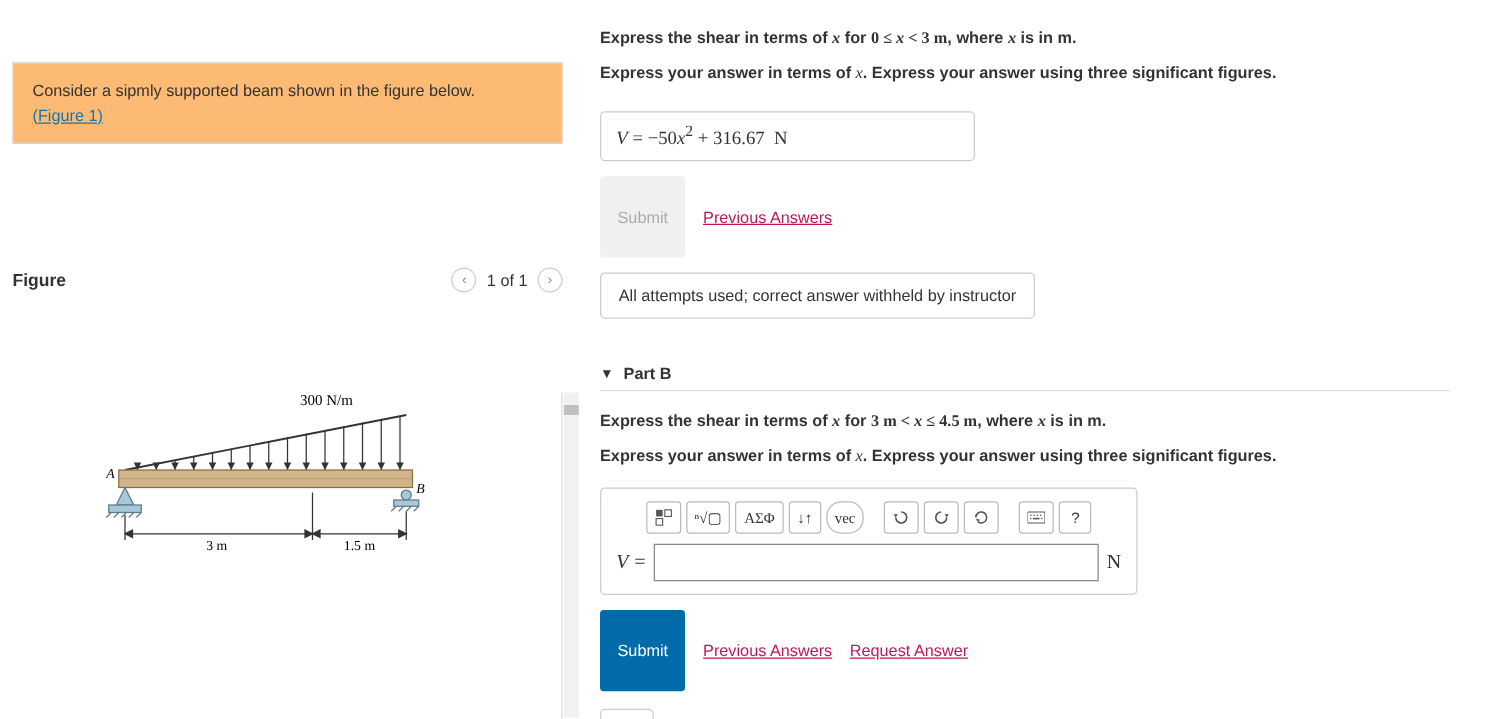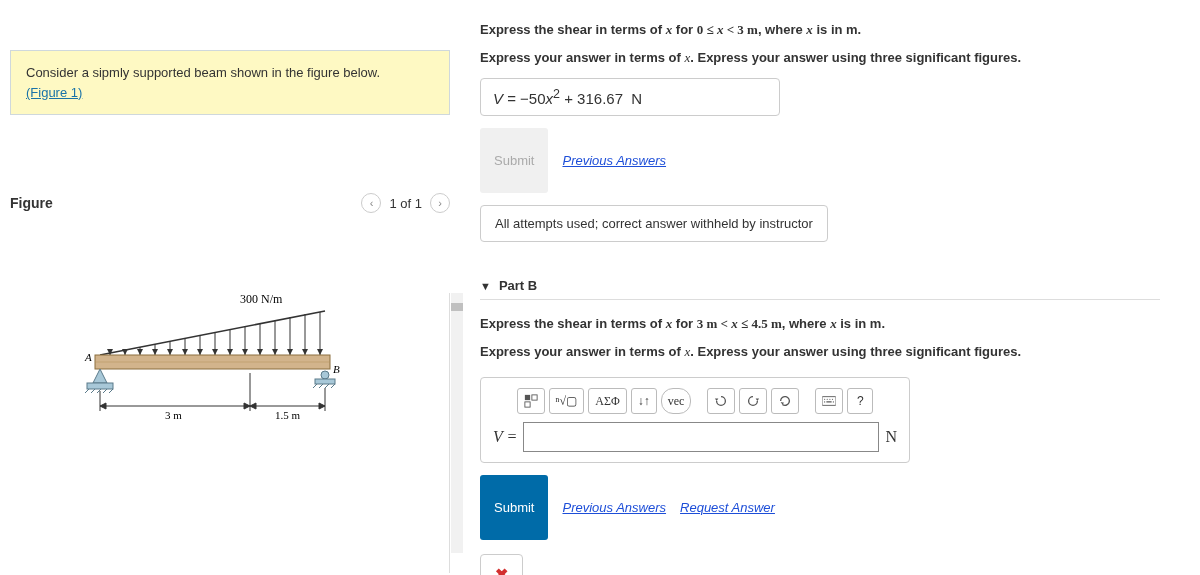--- a/index.html
+++ b/index.html
@@ -1,36 +1,36 @@
 <!DOCTYPE html>
 <html><head>
 <meta charset="utf-8">
 <style>
 * { box-sizing: border-box; margin: 0; padding: 0; }
 body { font-family: Arial, Helvetica, sans-serif; font-size: 13px; color: #333; background: #fff; width: 1200px; height: 575px; overflow: hidden; }
 .container { display: flex; gap: 30px; padding: 10px 0 0 0; }
 .left { width: 450px; padding-left: 10px; }
 .right { width: 680px; padding-top: 10px; }
-.intro-box { background: #fef9c3; border: 1px solid #cfd8dc; padding: 12px 15px; margin: 40px 0 0 0; font-size: 13px; line-height: 1.5; }
+.intro-box { background: #fdba74; border: 1px solid #cfd8dc; padding: 12px 15px; margin: 40px 0 0 0; font-size: 13px; line-height: 1.5; }
 .intro-box a { color: #1a73a8; text-decoration: underline; }
 .figure-heading { font-weight: bold; font-size: 14px; margin-top: 165px; }
 .fig-nav { float: right; display: flex; align-items: center; gap: 8px; font-size: 13px; color: #333; }
 .fig-nav .chev { display: inline-flex; width: 20px; height: 20px; border: 1px solid #ccc; border-radius: 50%; align-items: center; justify-content: center; font-size: 11px; color: #888; cursor: pointer; }
 .fig-row { display: flex; align-items: center; }
 .figure-area { position: relative; margin-top: 15px; border-right: 1px solid #ddd; height: 280px; }
 .scrolltrack { position: absolute; right: -14px; top: 0; width: 12px; height: 260px; background: #f1f1f1; }
 .scrollthumb { position: absolute; top: 10px; left: 0; width: 12px; height: 8px; background: #c0c0c0; }
 .beam-svg { display: block; margin: 80px auto 0 55px; }
 .prompt-line { font-size: 13px; margin-bottom: 8px; line-height: 1.5; font-weight: bold; }
 .math { font-family: 'Times New Roman', serif; font-style: italic; }
-.answer-box { border: 1px solid #ccc; border-radius: 4px; padding: 8px 12px; display: inline-block; font-family: Liberation Sans, sans-serif; font-size: 15px; margin-top: 3px; min-width: 300px; }
+.answer-box { border: 1px solid #ccc; border-radius: 4px; padding: 8px 12px; display: inline-block; font-family: Liberation Serif, serif; font-size: 15px; margin-top: 14px; min-width: 300px; }
 .submit-row { margin-top: 12px; display: flex; align-items: center; gap: 14px; }
 .btn-submit { background: #006ba8; color: #fff; border: none; padding: 25px 14px; font-size: 13px; border-radius: 3px; cursor: pointer; }
 .btn-submit.disabled { background: #f0f0f0; color: #aaa; cursor: default; }
-.link { color: #1d4ed8; text-decoration: underline; font-size: 13px; cursor: pointer; font-style: italic; }
+.link { color: #be185d; text-decoration: underline; font-size: 13px; cursor: pointer; }
 .status-box { border: 1px solid #ccc; border-radius: 4px; padding: 10px 14px; margin-top: 12px; font-size: 13px; display: inline-block; font-weight: normal; }
 .part-header { display: flex; align-items: center; gap: 8px; font-weight: bold; font-size: 13px; margin-top: 36px; margin-bottom: 6px; cursor: pointer; }
 .part-header .tri { font-size: 11px; }
 .divider { border-top: 1px solid #ddd; margin: 4px 0 14px 0; }
 .input-panel { border: 1px solid #ccc; border-radius: 4px; padding: 10px 12px; margin-top: 8px; display: inline-block; width: 430px; }
 .toolbar { display: flex; gap: 4px; align-items: center; margin-bottom: 8px; justify-content: center; }
 .tbtn { border: 1px solid #bbb; border-radius: 3px; padding: 4px 6px; font-size: 12px; cursor: pointer; display: inline-flex; align-items: center; justify-content: center; min-width: 26px; height: 26px; background: #fff; color: #333; }
 .tbtn svg { width: 14px; height: 14px; }
 .input-row { display: flex; align-items: center; gap: 6px; }
 .input-row .prefix { font-family: 'Times New Roman', serif; font-style: italic; font-size: 16px; }
@@ -42,21 +42,21 @@
 </head>
 <body>
 
 <div class="container">
   <div class="left">
     <div class="intro-box">
       <span>Consider a sipmly supported beam shown in the figure below.</span><br>
       <a href="#">(Figure 1)</a>
     </div>
 
-    <div class="fig-row" style="margin-top:78px;">
+    <div class="fig-row" style="margin-top:99px;">
       <div class="figure-heading" style="margin-top:0;">Figure</div>
       <div style="flex:1"></div>
       <div class="fig-nav">
         <span class="chev">‹</span>
         <span>1 of 1</span>
         <span class="chev">›</span>
       </div>
     </div>
 
     <div class="figure-area">

